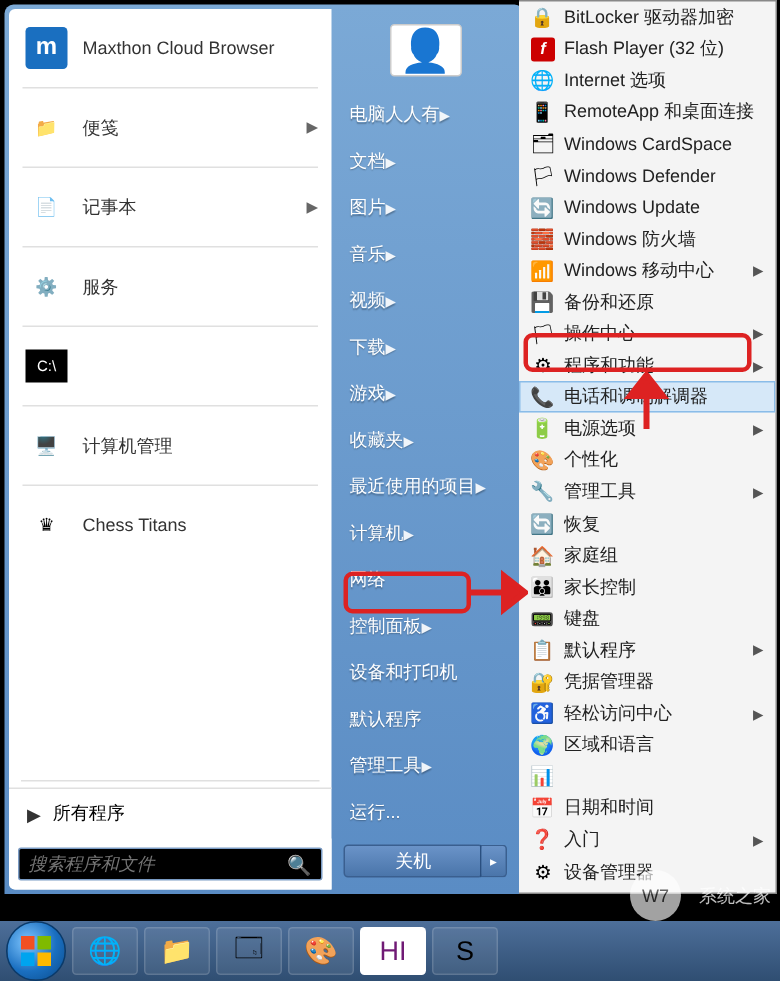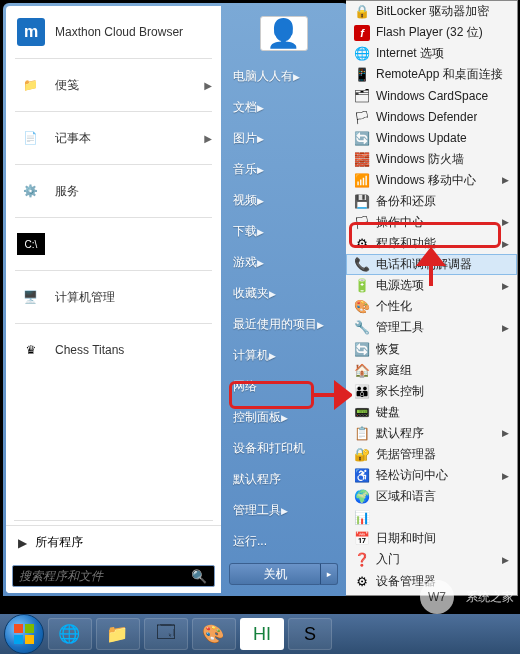--- a/index.html
+++ b/index.html
@@ -328,15 +328,15 @@
         <rect x="1" y="1" width="9" height="9" fill="#f25022"></rect>
         <rect x="12" y="1" width="9" height="9" fill="#7fba00"></rect>
         <rect x="1" y="12" width="9" height="9" fill="#00a4ef"></rect>
         <rect x="12" y="12" width="9" height="9" fill="#ffb900"></rect>
       </svg>
   </div>
   <div class="tb-btn">🌐</div>
   <div class="tb-btn">📁</div>
   <div class="tb-btn">🗔</div>
   <div class="tb-btn">🎨</div>
-  <div class="tb-btn" style="background:#fff;color:#15803d">HI</div>
+  <div class="tb-btn" style="background:#fff;color:#701a75">HI</div>
   <div class="tb-btn">S</div>
 </div>
 
 </body></html>

